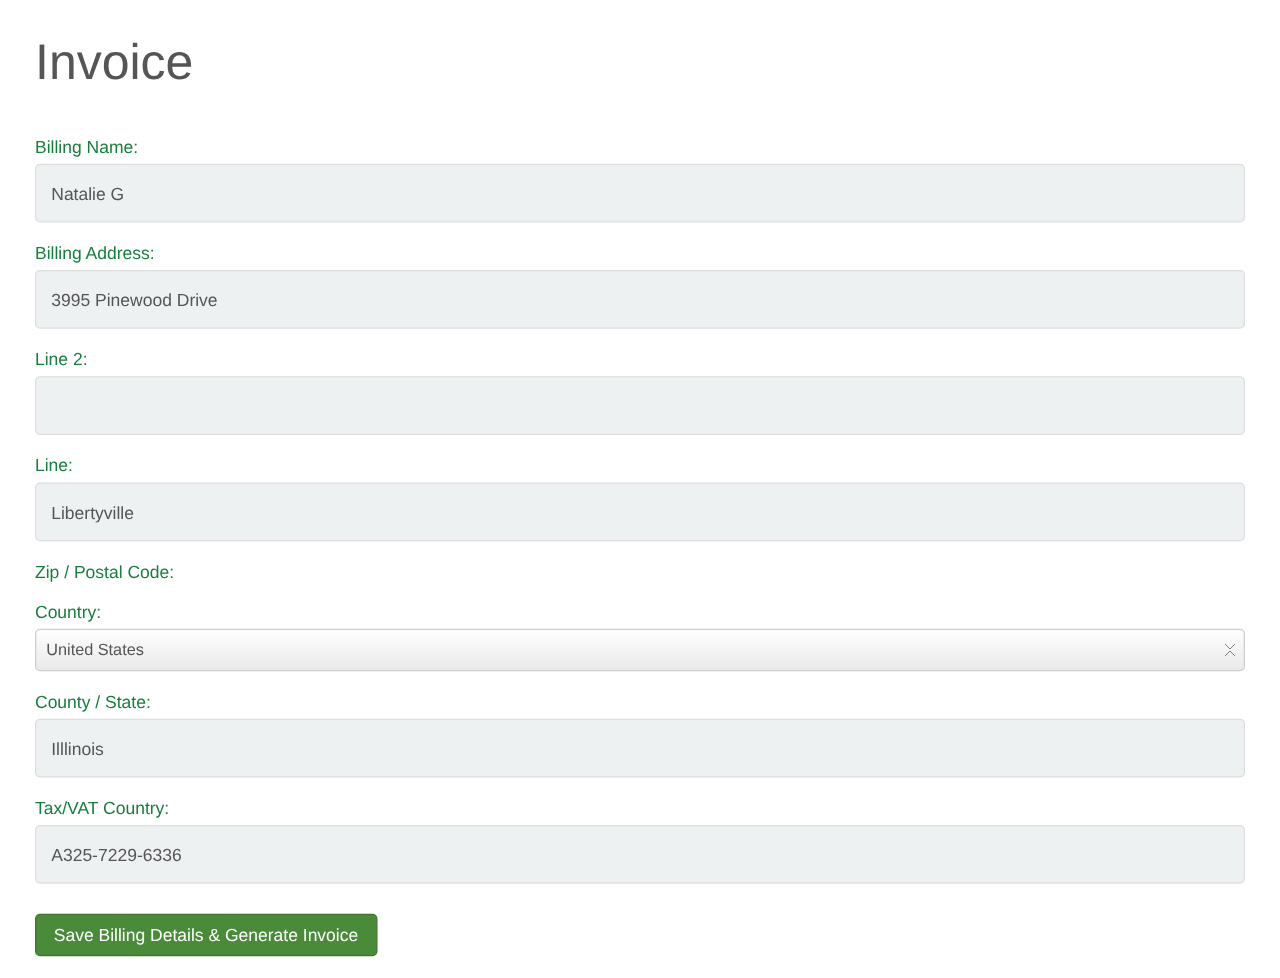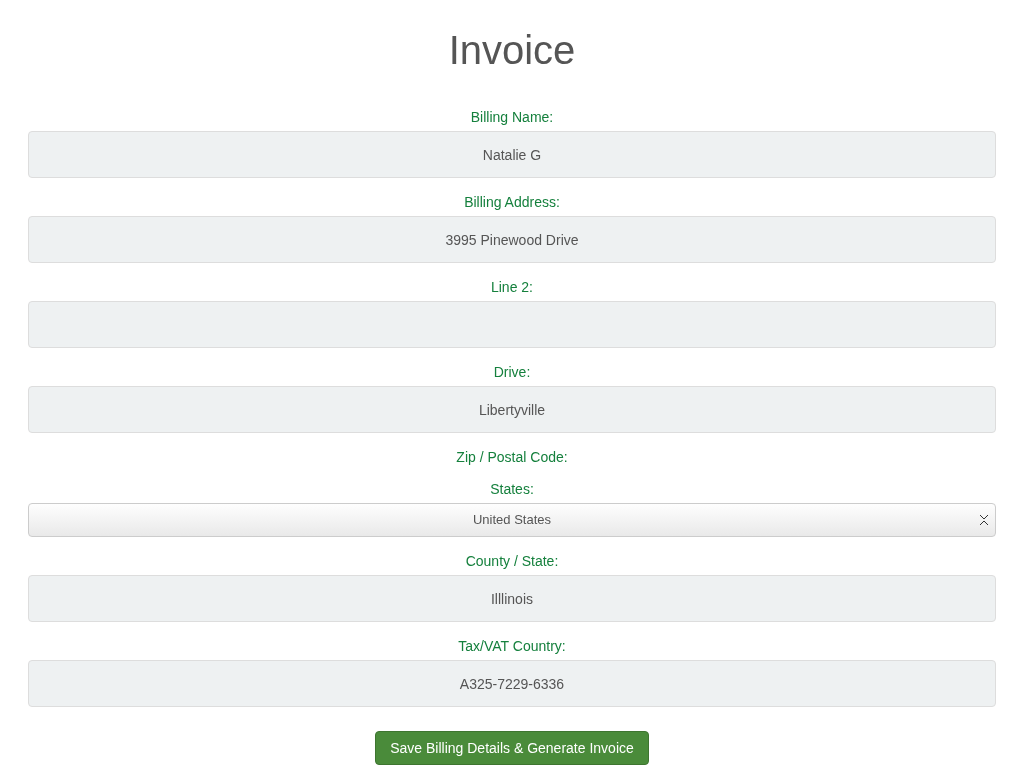--- a/index.html
+++ b/index.html
@@ -1,19 +1,18 @@
 <!DOCTYPE html>
 <html><head>
   <meta charset="utf-8">
   <style>
     * {
       box-sizing: border-box;
       margin: 0;
       padding: 0;
-      text-align: center;
     }
     body {
       font-family: -apple-system, BlinkMacSystemFont, "Segoe UI", Helvetica, Arial, sans-serif;
       background: #ffffff;
       padding: 20px 28px;
       color: #333;
     }
     .page-title {
       font-size: 40px;
       font-weight: 400;
@@ -104,30 +103,30 @@
     <label class="form-label">Billing Address:</label>
     <input type="text" class="form-control" value="3995 Pinewood Drive" style="">
   </div>
 
   <div class="form-group">
     <label class="form-label">Line 2:</label>
     <input type="text" class="form-control" value="" style="">
   </div>
 
   <div class="form-group">
-    <label class="form-label">Drive:</label>
+    <label class="form-label">Line:</label>
     <input type="text" class="form-control" value="Libertyville" style="">
   </div>
 
   <div class="form-group">
     <label class="form-label">Zip / Postal Code:</label>
   </div>
 
   <div class="form-group">
-    <label class="form-label">States:</label>
+    <label class="form-label">Country:</label>
     <div class="select-wrapper">
       <select class="form-control">
         <option>United States</option>
       </select>
     </div>
   </div>
 
   <div class="form-group">
     <label class="form-label">County / State:</label>
     <input type="text" class="form-control" value="Illlinois" style="">

